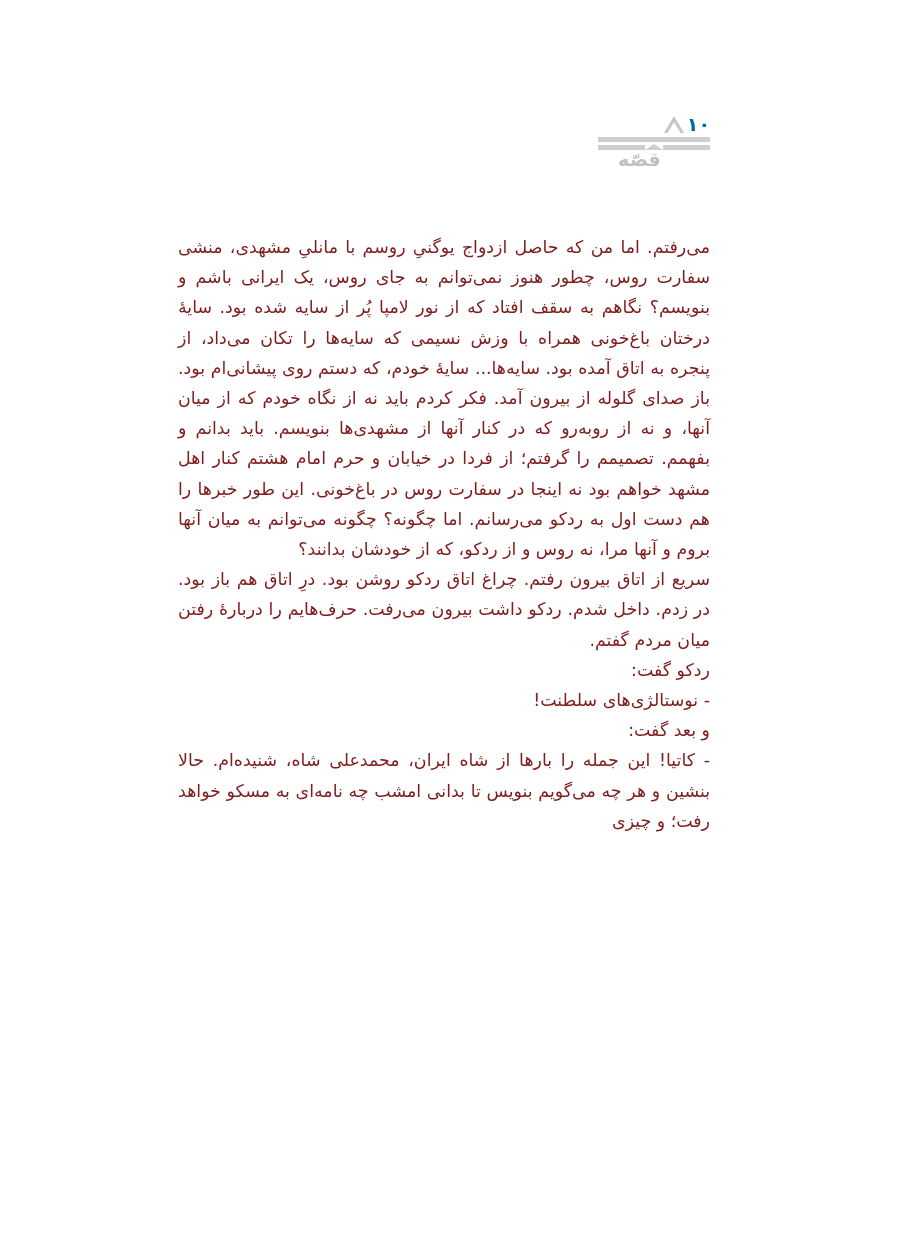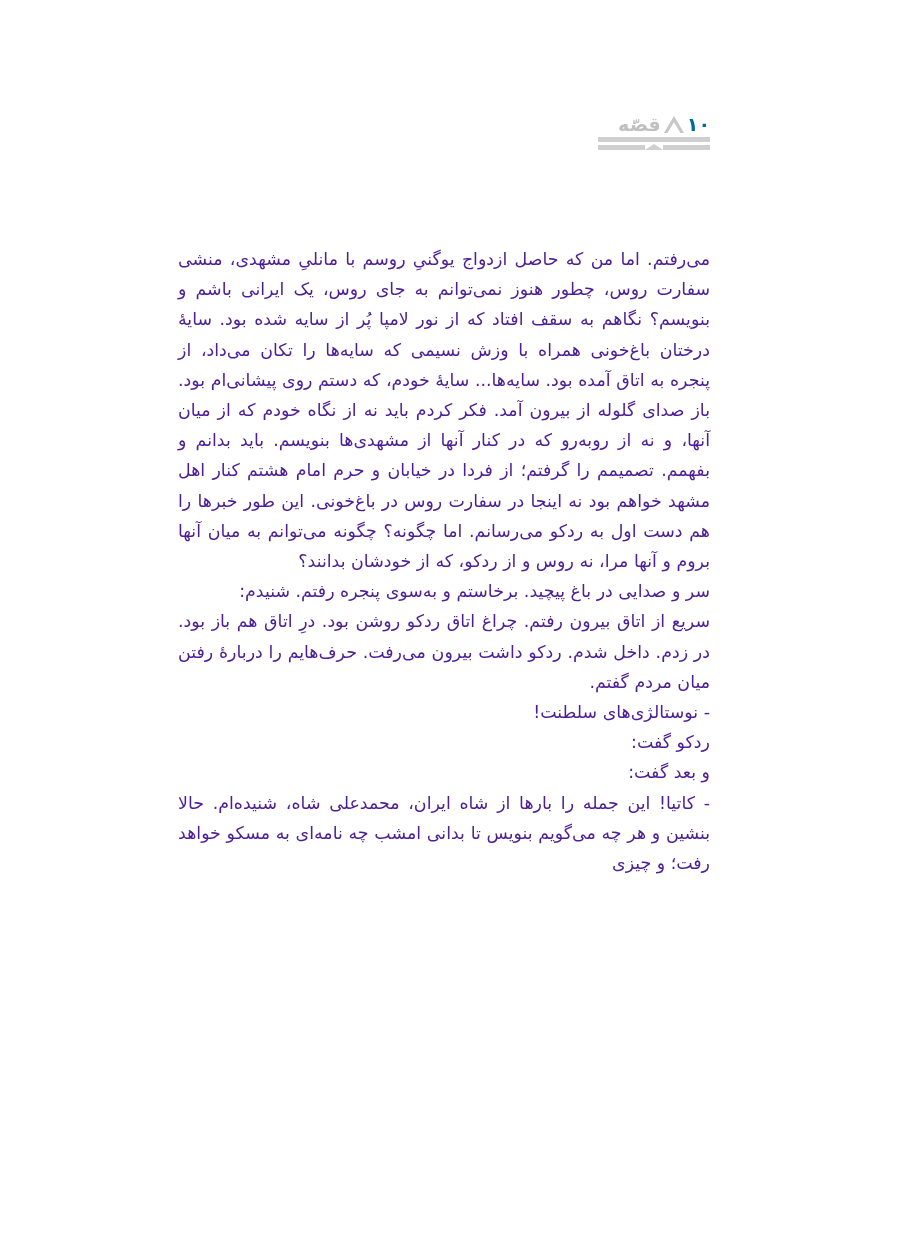--- a/index.html
+++ b/index.html
@@ -36,20 +36,21 @@
     justify-content: flex-start;
   }
   .header-title {
     color: #c0c0c0;
     font-size: 19px;
     line-height: 24px;
     font-weight: 600;
     letter-spacing: 0px;
     white-space: nowrap;
     direction: rtl;
+    margin-top: 35px;
   }
   .header-ornament {
     position: relative;
     width: 26px;
     height: 24px;
     flex: 0 0 26px;
   }
   .header-ornament svg {
     position: absolute;
     left: 0;
@@ -79,25 +80,25 @@
     top: 24px;
     width: 112px;
     height: 7px;
     pointer-events: none;
   }
 
   
   .textblock {
     position: absolute;
     right: 206px;    
-    top: 244px;
+    top: 232px;
     width: 532px;    
     direction: rtl;
     text-align: justify;
-    color: #4c1d95;
+    color: #7f1d1d;
     font-size: 17.4px;
     line-height: 30.2px;
   }
   .para {
     margin: 0;
     padding: 0;
     text-align: justify;
     text-align-last: right;
     direction: rtl;
     word-spacing: 0px;
@@ -131,21 +132,20 @@
         <rect x="0" y="0" width="112" height="7" fill="#ffffff"></rect>
         <rect x="0" y="1" width="47" height="5" fill="#cfcfcf"></rect>
         <rect x="65" y="1" width="47" height="5" fill="#cfcfcf"></rect>
         <path d="M47 6 L56 0 L65 6 Z" fill="#cfcfcf"></path>
       </svg>
     </div>
   </div>
 
   <div class="textblock">
     <p class="para">می‌رفتم. اما من که حاصل ازدواج یوگنیِ روسم با مانلیِ مشهدی، منشی سفارت روس، چطور هنوز نمی‌توانم به جای روس، یک ایرانی باشم و بنویسم؟ نگاهم به سقف افتاد که از نور لامپا پُر از سایه شده بود. سایهٔ درختان باغ‌خونی همراه با وزش نسیمی که سایه‌ها را تکان می‌داد، از پنجره به اتاق آمده بود. سایه‌ها... سایهٔ خودم، که دستم روی پیشانی‌ام بود. باز صدای گلوله از بیرون آمد. فکر کردم باید نه از نگاه خودم که از میان آنها، و نه از روبه‌رو که در کنار آنها از مشهدی‌ها بنویسم. باید بدانم و بفهمم. تصمیمم را گرفتم؛ از فردا در خیابان و حرم امام هشتم کنار اهل مشهد خواهم بود نه اینجا در سفارت روس در باغ‌خونی. این طور خبرها را هم دست اول به ردکو می‌رسانم. اما چگونه؟ چگونه می‌توانم به میان آنها بروم و آنها مرا، نه روس و از ردکو، که از خودشان بدانند؟</p>
-    <p class="para">سر و صدایی در باغ پیچید. برخاستم و به‌سوی پنجره رفتم. شنیدم:</p>
     <p class="para">سریع از اتاق بیرون رفتم. چراغ اتاق ردکو روشن بود. درِ اتاق هم باز بود. در زدم. داخل شدم. ردکو داشت بیرون می‌رفت. حرف‌هایم را دربارهٔ رفتن میان مردم گفتم.</p>
+    <p class="para short">ردکو گفت:</p>
     <p class="para short">- نوستالژی‌های سلطنت!</p>
-    <p class="para short">ردکو گفت:</p>
     <p class="para short">و بعد گفت:</p>
     <p class="para">- کاتیا! این جمله را بارها از شاه ایران، محمدعلی شاه، شنیده‌ام. حالا بنشین و هر چه می‌گویم بنویس تا بدانی امشب چه نامه‌ای به مسکو خواهد رفت؛ و چیزی</p>
   </div>
 
 </div>
 
 </body></html>

